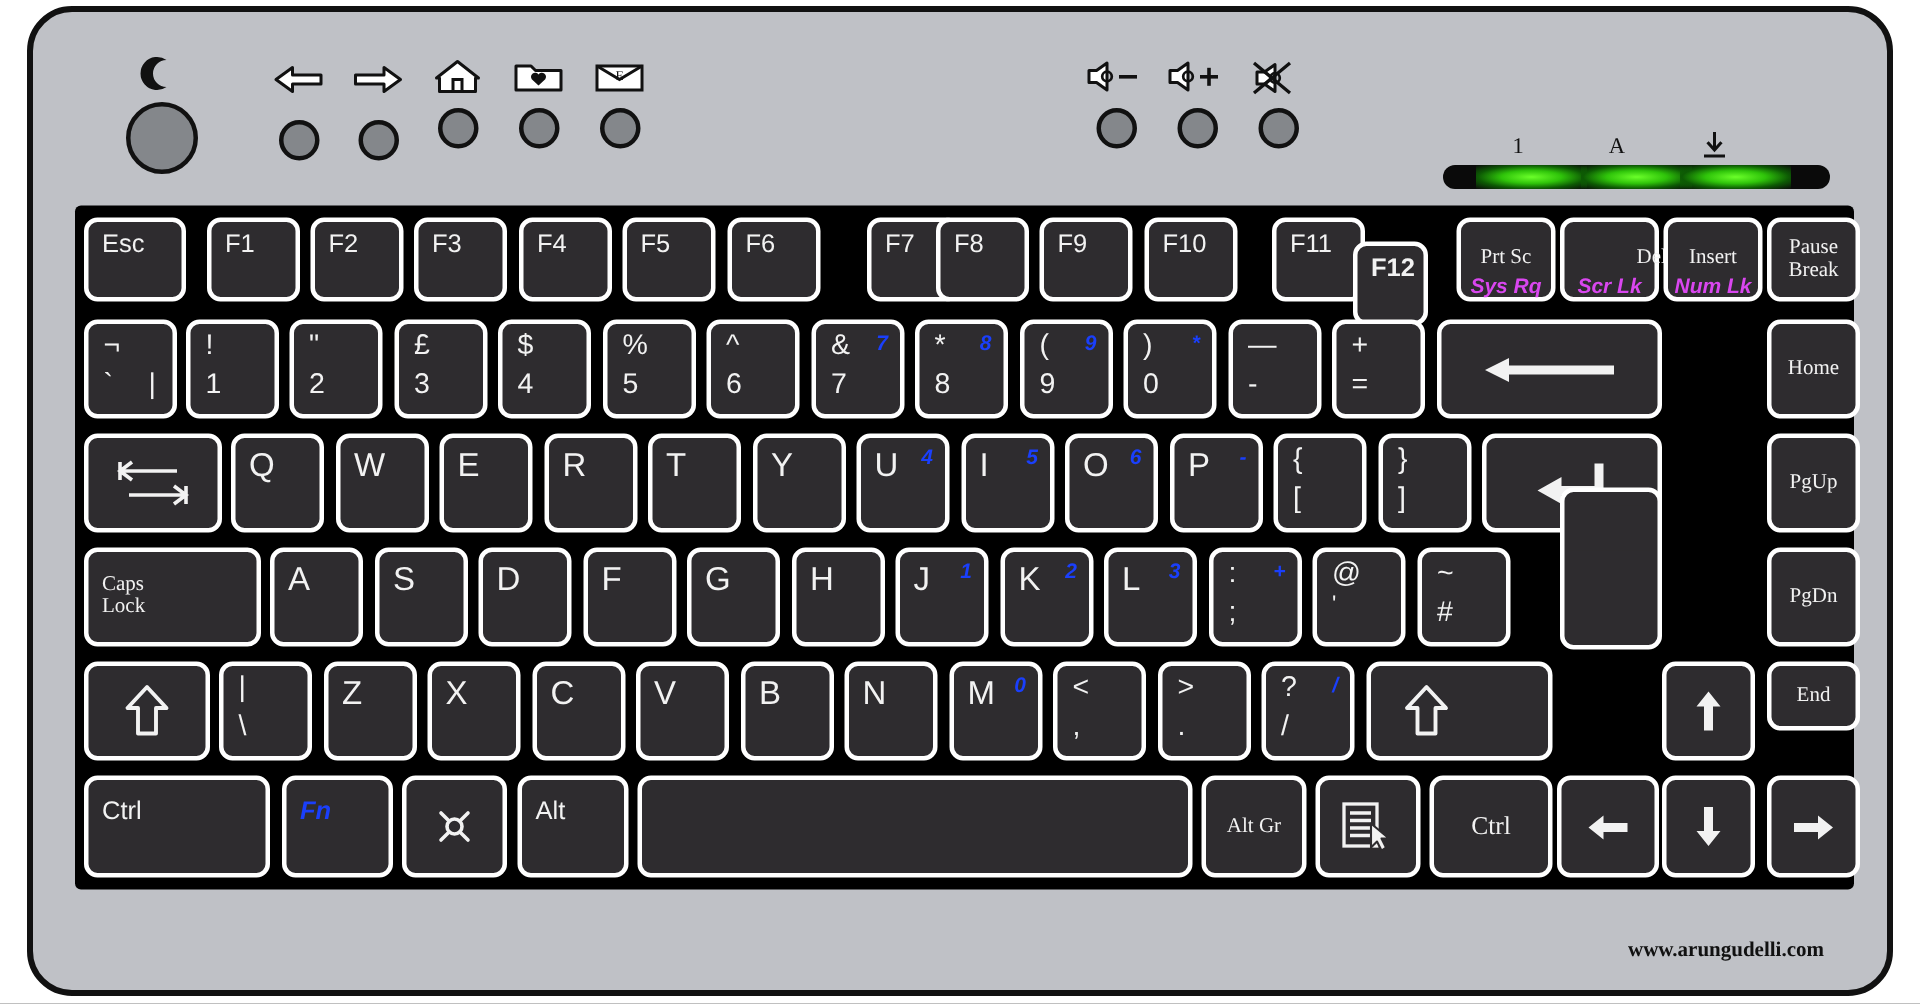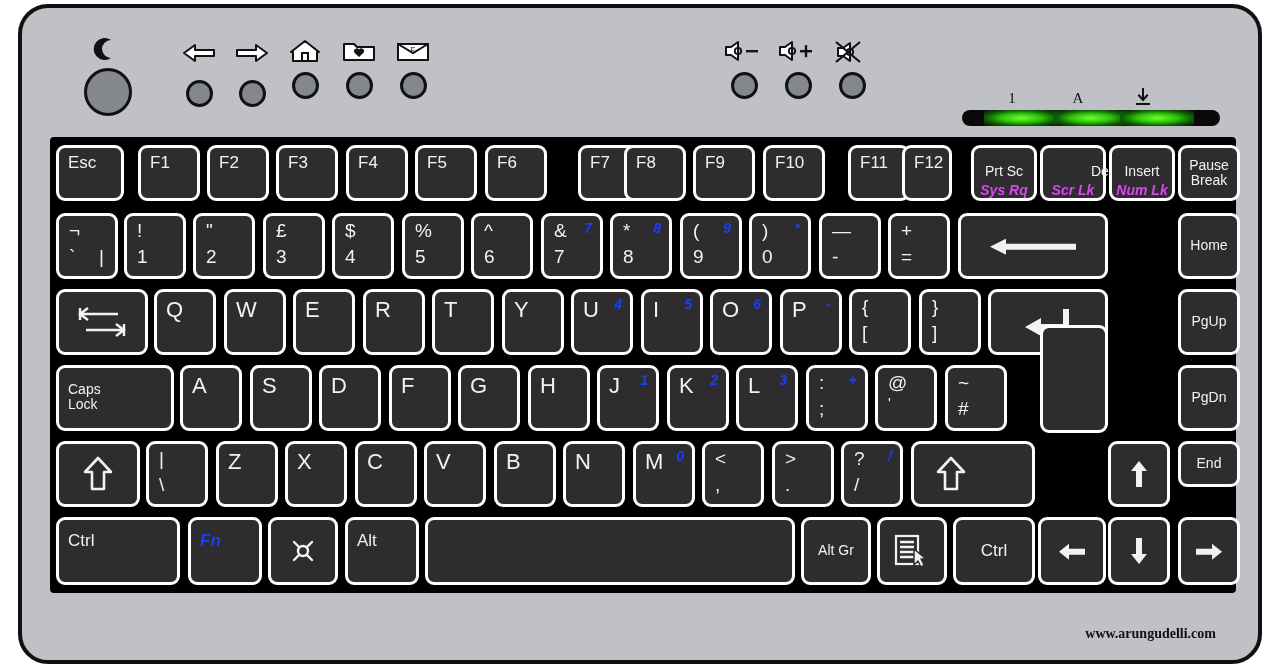--- a/index.html
+++ b/index.html
@@ -89,21 +89,21 @@
     line-height: 1.08;
     white-space: pre-line;
     text-align: left;
   }
   .key .lbl.ctr {
     left: 0; right: 0; top: 50%;
     transform: translateY(-50%);
     text-align: center;
   }
   .key .lbl.big { font-size: 22px; }
-  .key .lbl.sm  { font-size: 14px; }
+  .key .lbl.sm  { font-size: 14px; font-family: Liberation Serif, serif; }
   
   .key .top  { position: absolute; left: 10px; top: 4px;  font-size: 19px; }
   .key .bot  { position: absolute; left: 10px; top: 30px; font-size: 19px; }
   .key .alt  { position: absolute; right: 8px; top: 4px;
                color: #1a3ffb; font-style: italic; font-size: 14px; font-weight: bold; }
   .key .altsub { position: absolute; left: 0; right: 0; top: 26px;
                color: #d946ef; font-style: italic; font-size: 14px;
                font-weight: bold; text-align: center; }
   .key .fn   { color: #1a3ffb; font-style: italic; font-weight: bold; }
   .key .icon { position: absolute; left: 0; right: 0; top: 50%;
@@ -271,21 +271,21 @@
       </div>
     <div class="key" style="left:643px; top:8px; width:62px;  height:56px;">
         <span class="lbl">F9</span>
       </div>
     <div class="key" style="left:713px; top:8px; width:62px;  height:56px;">
         <span class="lbl">F10</span>
       </div>
     <div class="key" style="left:798px; top:8px; width:62px;  height:56px;padding-left:9px;">
         <span class="lbl">F11</span>
       </div>
-    <div class="key" style="left:852px; top:8px; width:50px;  height:56px;">
+    <div class="key" style="left:852px; top:24px; width:50px;  height:56px;font-weight:bold;">
         <span class="lbl">F12</span>
       </div>
 
     <div class="key" style="left:921px; top:8px; width:66px; height:56px;">
       <span class="lbl ctr sm" style="top:16px; transform:none;">Prt Sc</span>
       <span class="altsub" style="top:34px;">Sys Rq</span>
     </div>
     <div class="key" style="left:990px; top:8px; width:66px; height:56px;">
       <span class="lbl ctr sm" style="top:16px; transform:none;padding-left:48px;">Delete</span>
       <span class="altsub" style="top:34px;">Scr Lk</span>

